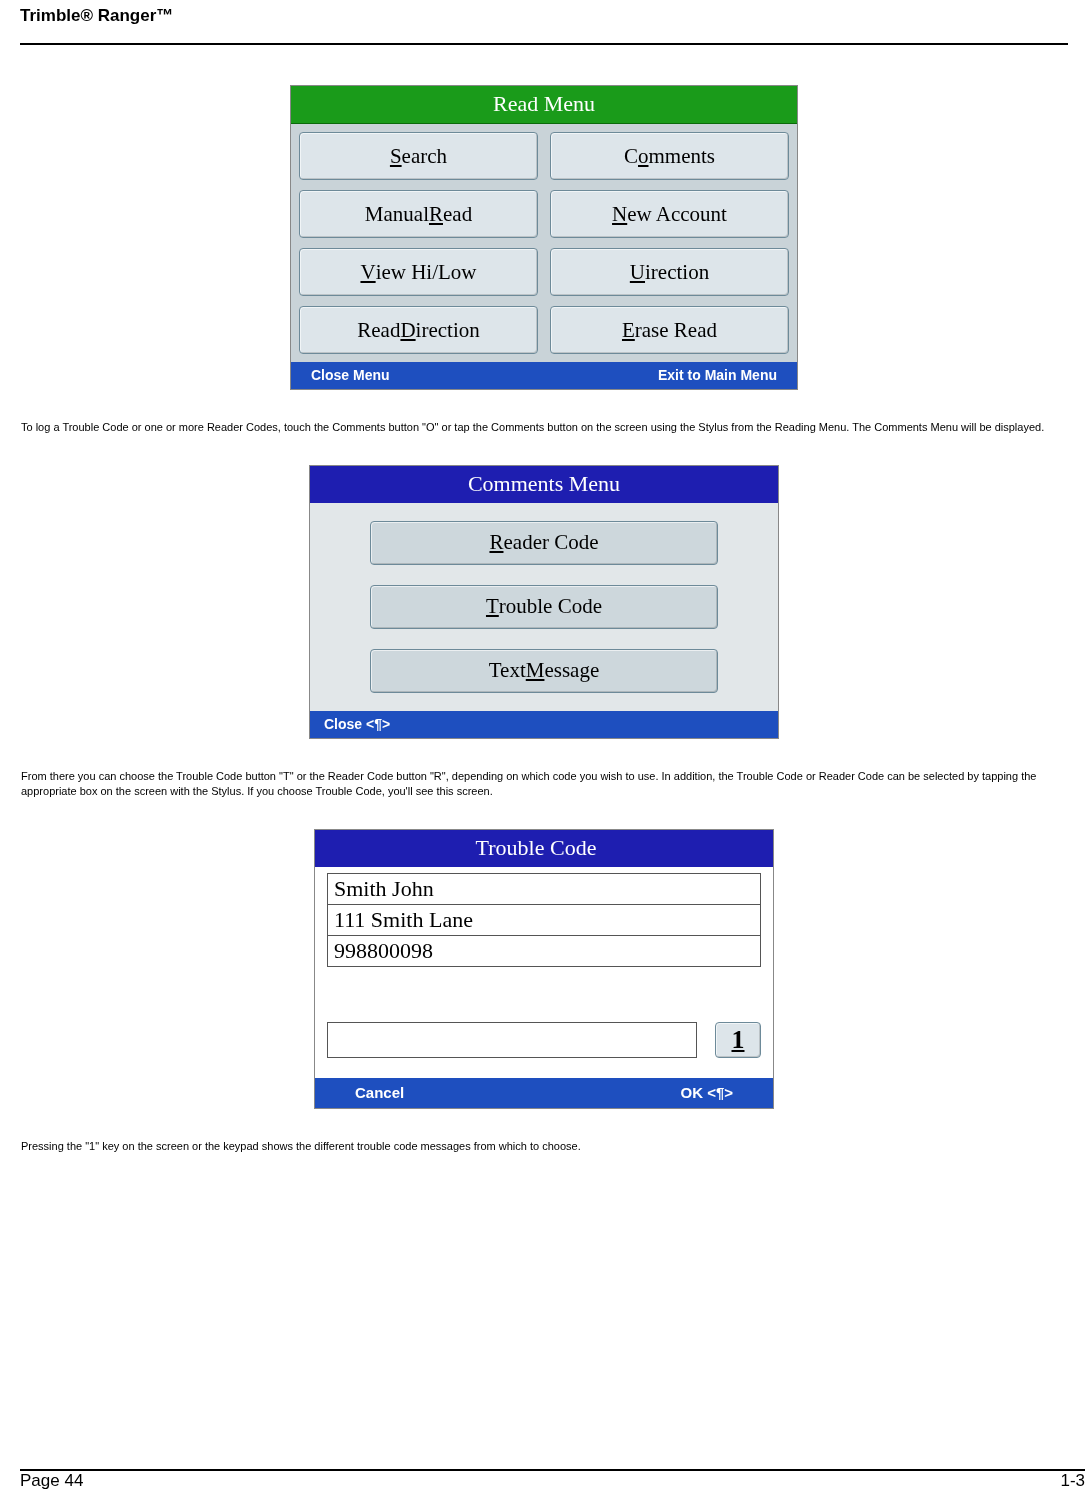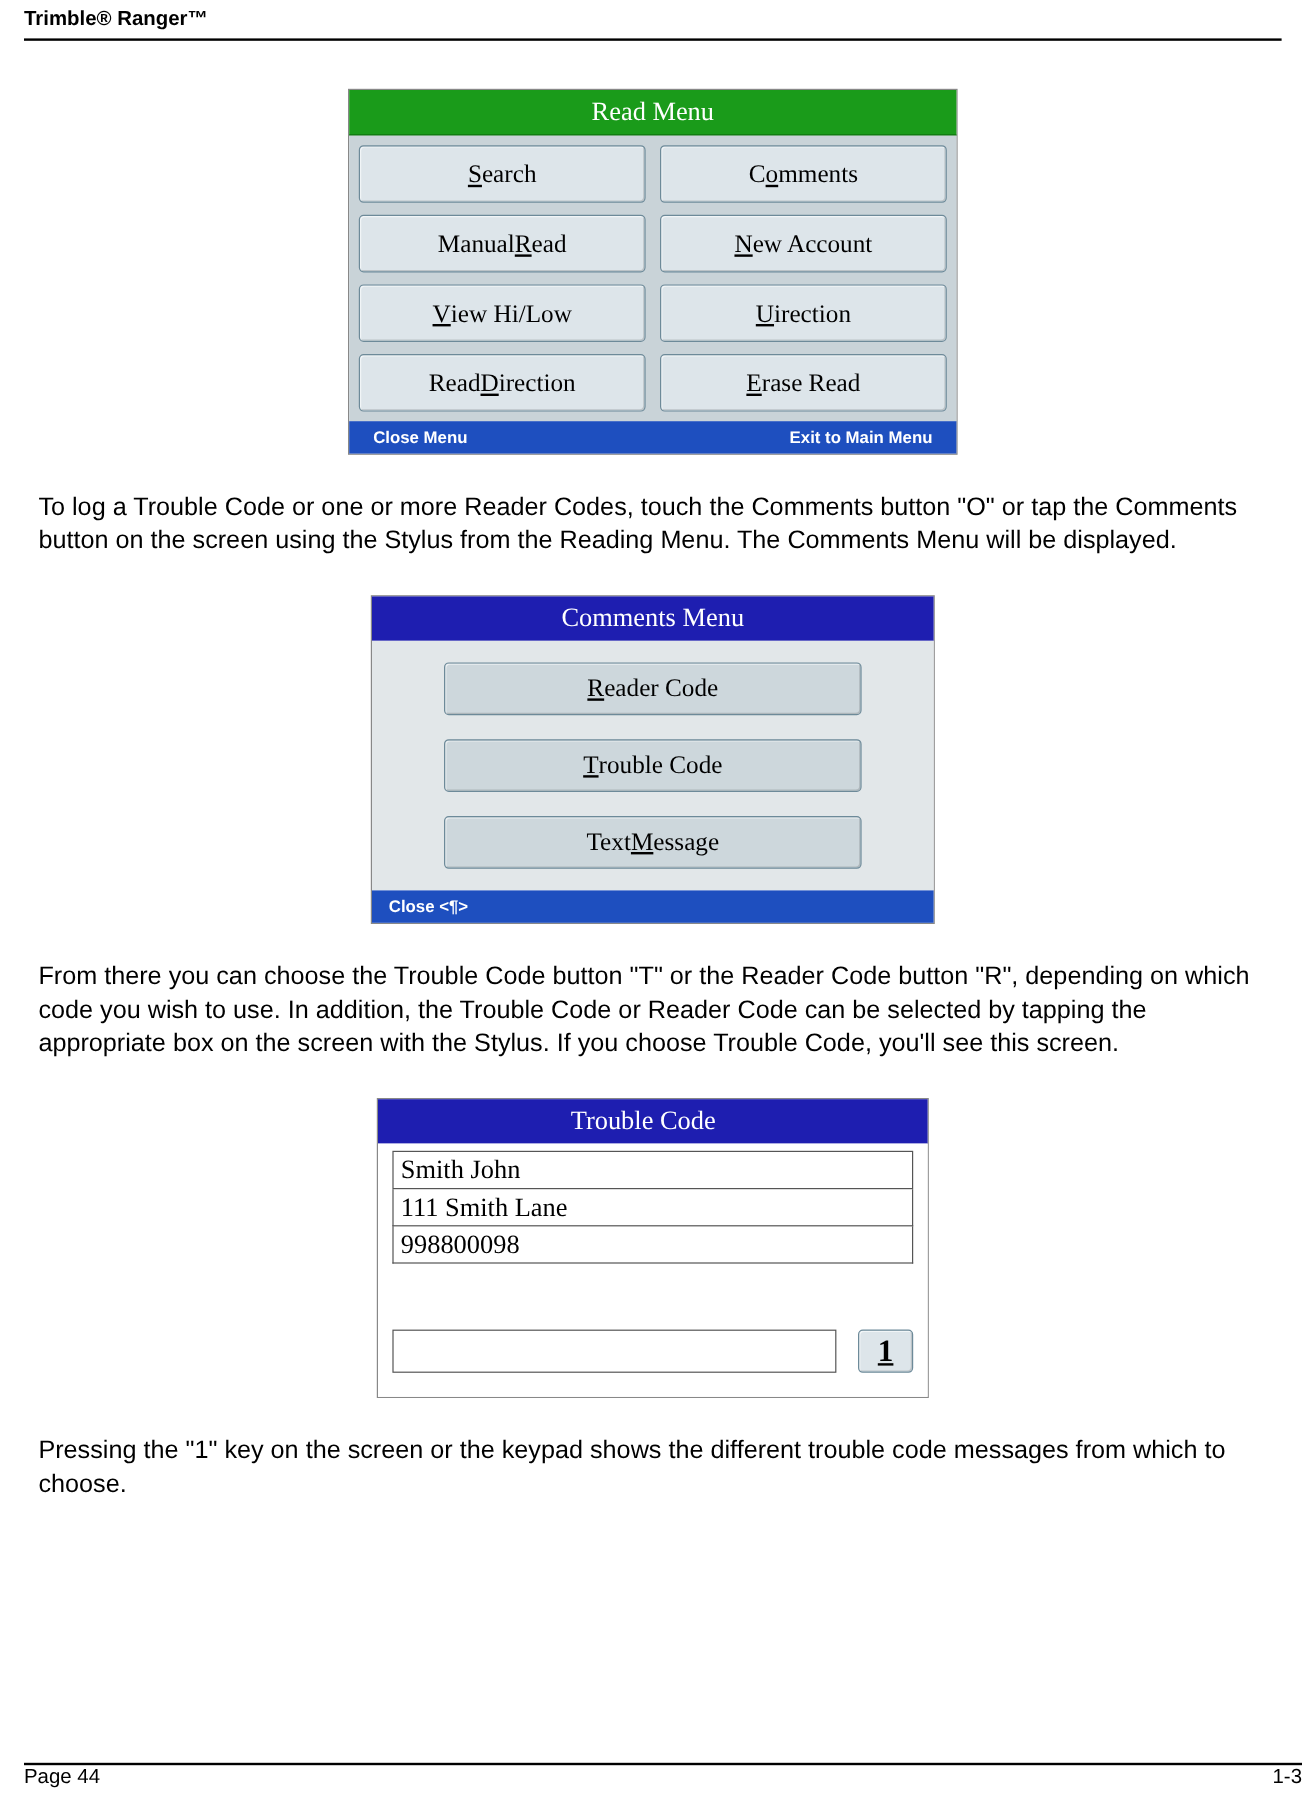--- a/index.html
+++ b/index.html
@@ -9,28 +9,28 @@
     height: 1509px;
     background: #fff;
     color: #000;
     position: relative;
     padding: 0 20px;
   }
   .page-header {
     font-weight: bold;
     font-size: 17px;
     padding-top: 6px;
-    padding-bottom: 6px;
+    padding-bottom: 17px;
     border-bottom: 2px solid #000;
     margin-bottom: 40px;
   }
   .body-text {
-    font-size: 21px;
+    font-size: 11px;
     line-height: 1.35;
-    margin: 30px 12px;
+    margin: 30px 1px;
   }
   .page-footer {
     position: absolute;
     bottom: 18px;
     left: 20px;
     right: 3px;
     border-top: 2px solid #000;
     padding-top: 0;
     font-size: 17px;
     display: flex;
@@ -264,20 +264,24 @@
     <div class="tc-row">Smith John</div>
     <div class="tc-row">111 Smith Lane</div>
     <div class="tc-row">998800098</div>
     <div class="tc-input-row">
       <div class="tc-input"></div>
       <div class="tc-1-btn">
         <span class="ul">1</span>
       </div>
     </div>
   </div>
+  <div class="tc-footer">
+    <span>Cancel</span>
+    <span>OK &lt;¶&gt;</span>
+  </div>
 </div>
 
 <p class="body-text">Pressing the "1" key on the screen or the keypad shows the different trouble code messages from which to choose.</p>
 
 <div class="page-footer">
   <span>Page 44</span>
   <span>1-3</span>
 </div>
 
 </body></html>

